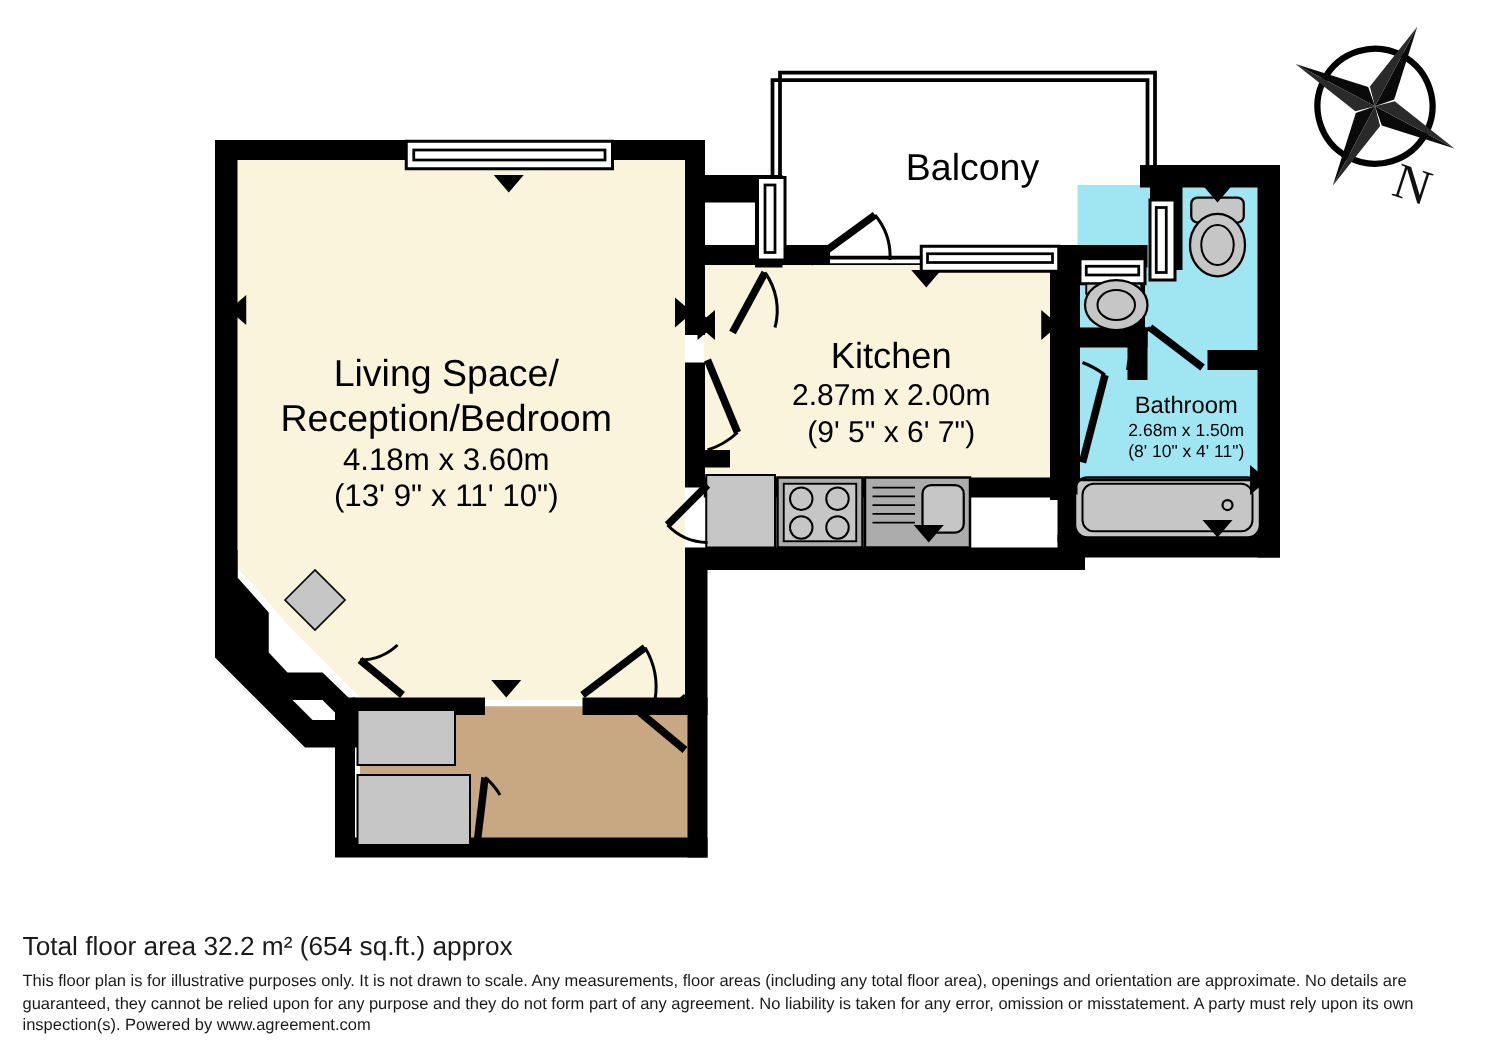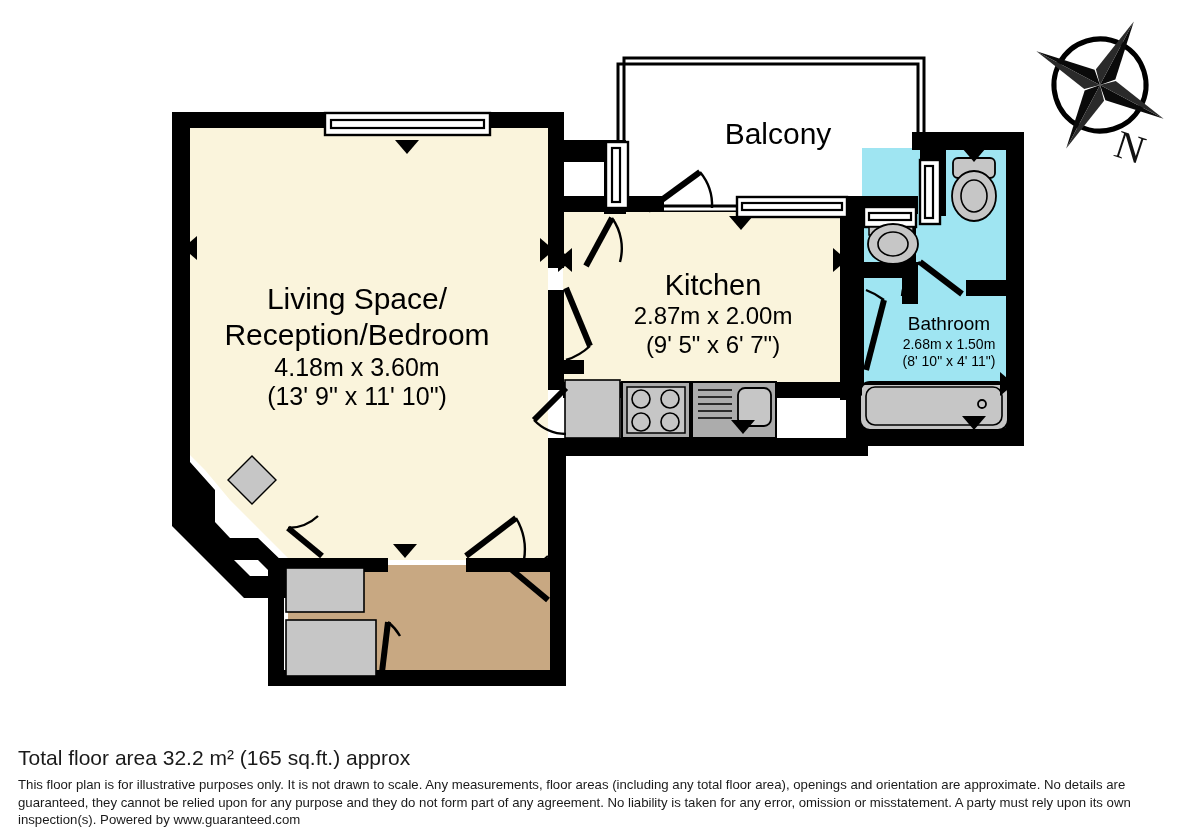--- a/index.html
+++ b/index.html
@@ -286,19 +286,19 @@
       <polygon points="0,72 11,12 0,0" fill="#2a2a2a"></polygon>
       <polygon points="-72,0 -12,-11 0,0" fill="#0a0a0a"></polygon>
       <polygon points="-72,0 -12,11 0,0" fill="#2a2a2a"></polygon>
     </g>
     <text class="compass-n" x="1126" y="160" text-anchor="middle" transform="rotate(18 1126 160)">N</text>
 
   </svg>
 </div>
 
 <div id="footer">
-  <div id="total-area">Total floor area 32.2 m² (165 sq.ft.) approx</div>
+  <div id="total-area">Total floor area 32.2 m² (654 sq.ft.) approx</div>
   <div id="disclaimer">
     <span>This floor plan is for illustrative purposes only. It is not drawn to scale. Any measurements, floor areas (including any total floor area), openings and orientation are approximate. No details are guaranteed,</span>
     <span>they cannot be relied upon for any purpose and they do not form part of any agreement. No liability is taken for any error, omission or misstatement. A party must rely upon its own inspection(s). Powered</span>
-    <span>by www.guaranteed.com</span>
+    <span>by www.agreement.com</span>
   </div>
 </div>
 
 </body></html>

